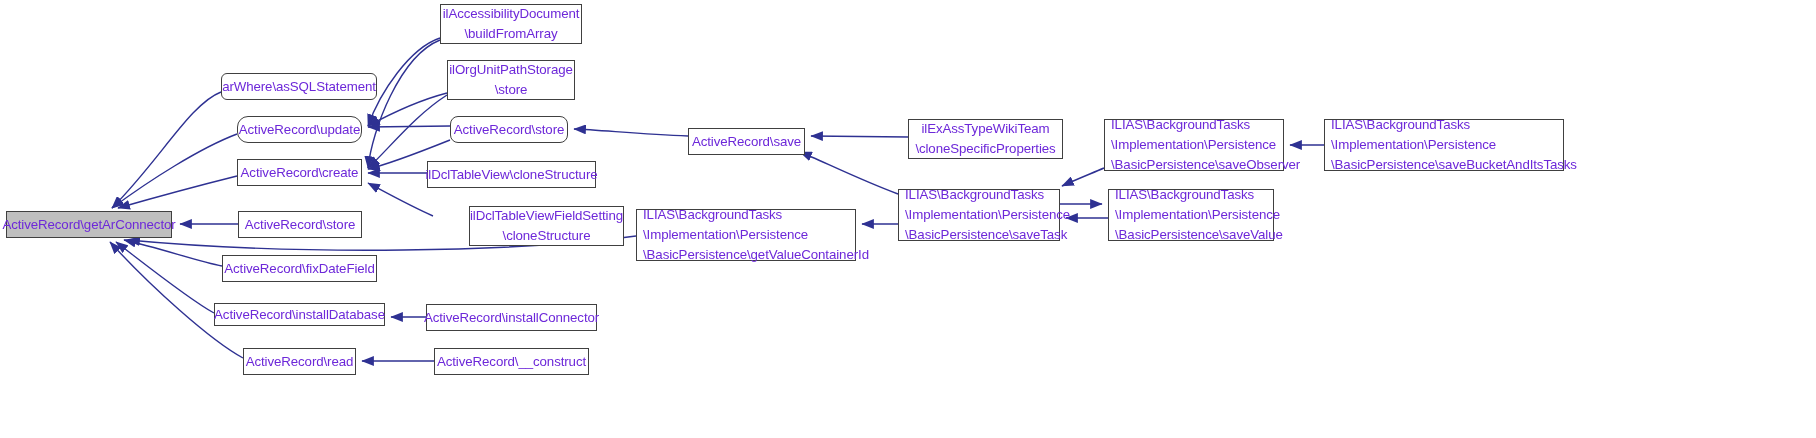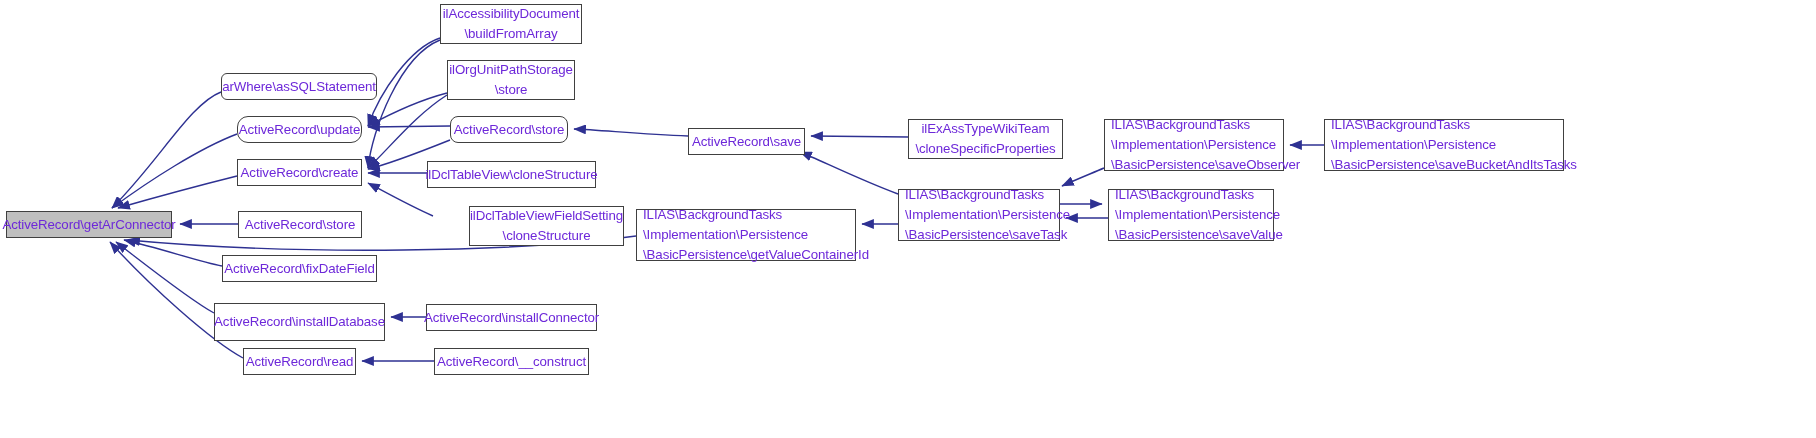--- a/index.html
+++ b/index.html
@@ -90,21 +90,21 @@
       </g>
   </svg>
 
   <div id="node-layer">
       <div class="node-box highlight" style="left: 6px; top: 211px; width: 166px; height: 27px; background: rgb(191, 191, 191);">ActiveRecord\getArConnector</div>
       <div class="node-box" style="left: 221px; top: 73px; width: 156px; height: 27px; border-radius: 6px;">arWhere\asSQLStatement</div>
       <div class="node-box" style="left: 237px; top: 116px; width: 125px; height: 27px; border-radius: 11px;">ActiveRecord\update</div>
       <div class="node-box" style="left: 237px; top: 159px; width: 125px; height: 27px;">ActiveRecord\create</div>
       <div class="node-box" style="left: 238px; top: 211px; width: 124px; height: 27px;">ActiveRecord\store</div>
       <div class="node-box" style="left: 222px; top: 255px; width: 155px; height: 27px;">ActiveRecord\fixDateField</div>
-      <div class="node-box" style="left: 214px; top: 303px; width: 171px; height: 38px;">ActiveRecord\installDatabase</div>
+      <div class="node-box" style="left: 214px; top: 303px; width: 171px; height: 23px;">ActiveRecord\installDatabase</div>
       <div class="node-box" style="left: 243px; top: 348px; width: 113px; height: 27px; text-align: center;">ActiveRecord\read</div>
       <div class="node-box" style="left: 440px; top: 4px; width: 142px; height: 40px;">ilAccessibilityDocument
 \buildFromArray</div>
       <div class="node-box" style="left: 447px; top: 60px; width: 128px; height: 40px;">ilOrgUnitPathStorage
 \store</div>
       <div class="node-box" style="left: 450px; top: 116px; width: 118px; height: 27px; border-radius: 8px;">ActiveRecord\store</div>
       <div class="node-box" style="left: 427px; top: 161px; width: 169px; height: 27px;">ilDclTableView\cloneStructure</div>
       <div class="node-box" style="left: 433px; top: 206px; width: 155px; height: 40px; margin-left: 36px;">ilDclTableViewFieldSetting
 \cloneStructure</div>
       <div class="node-box" style="left: 426px; top: 304px; width: 171px; height: 27px;">ActiveRecord\installConnector</div>

